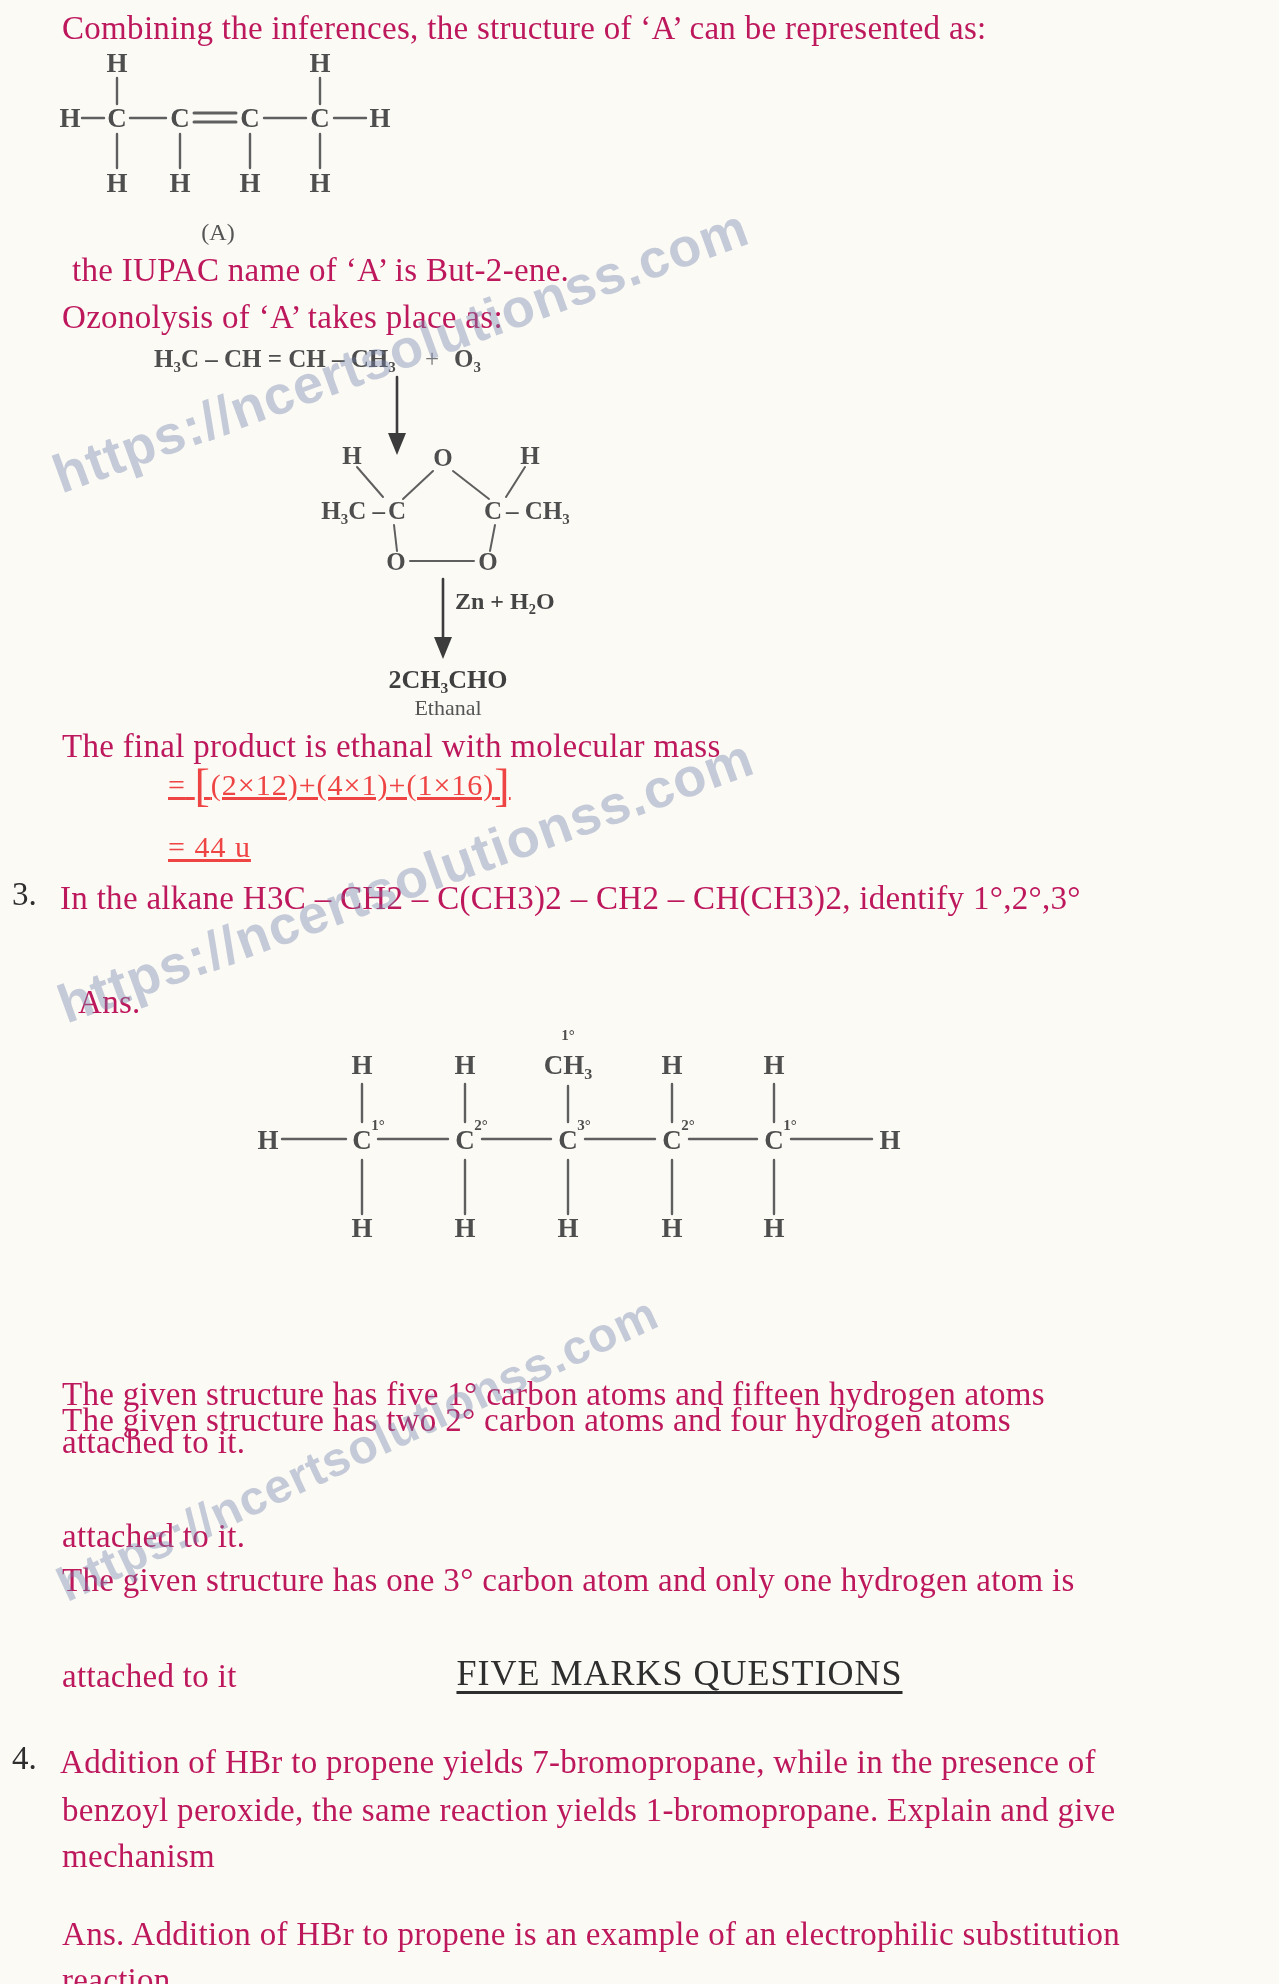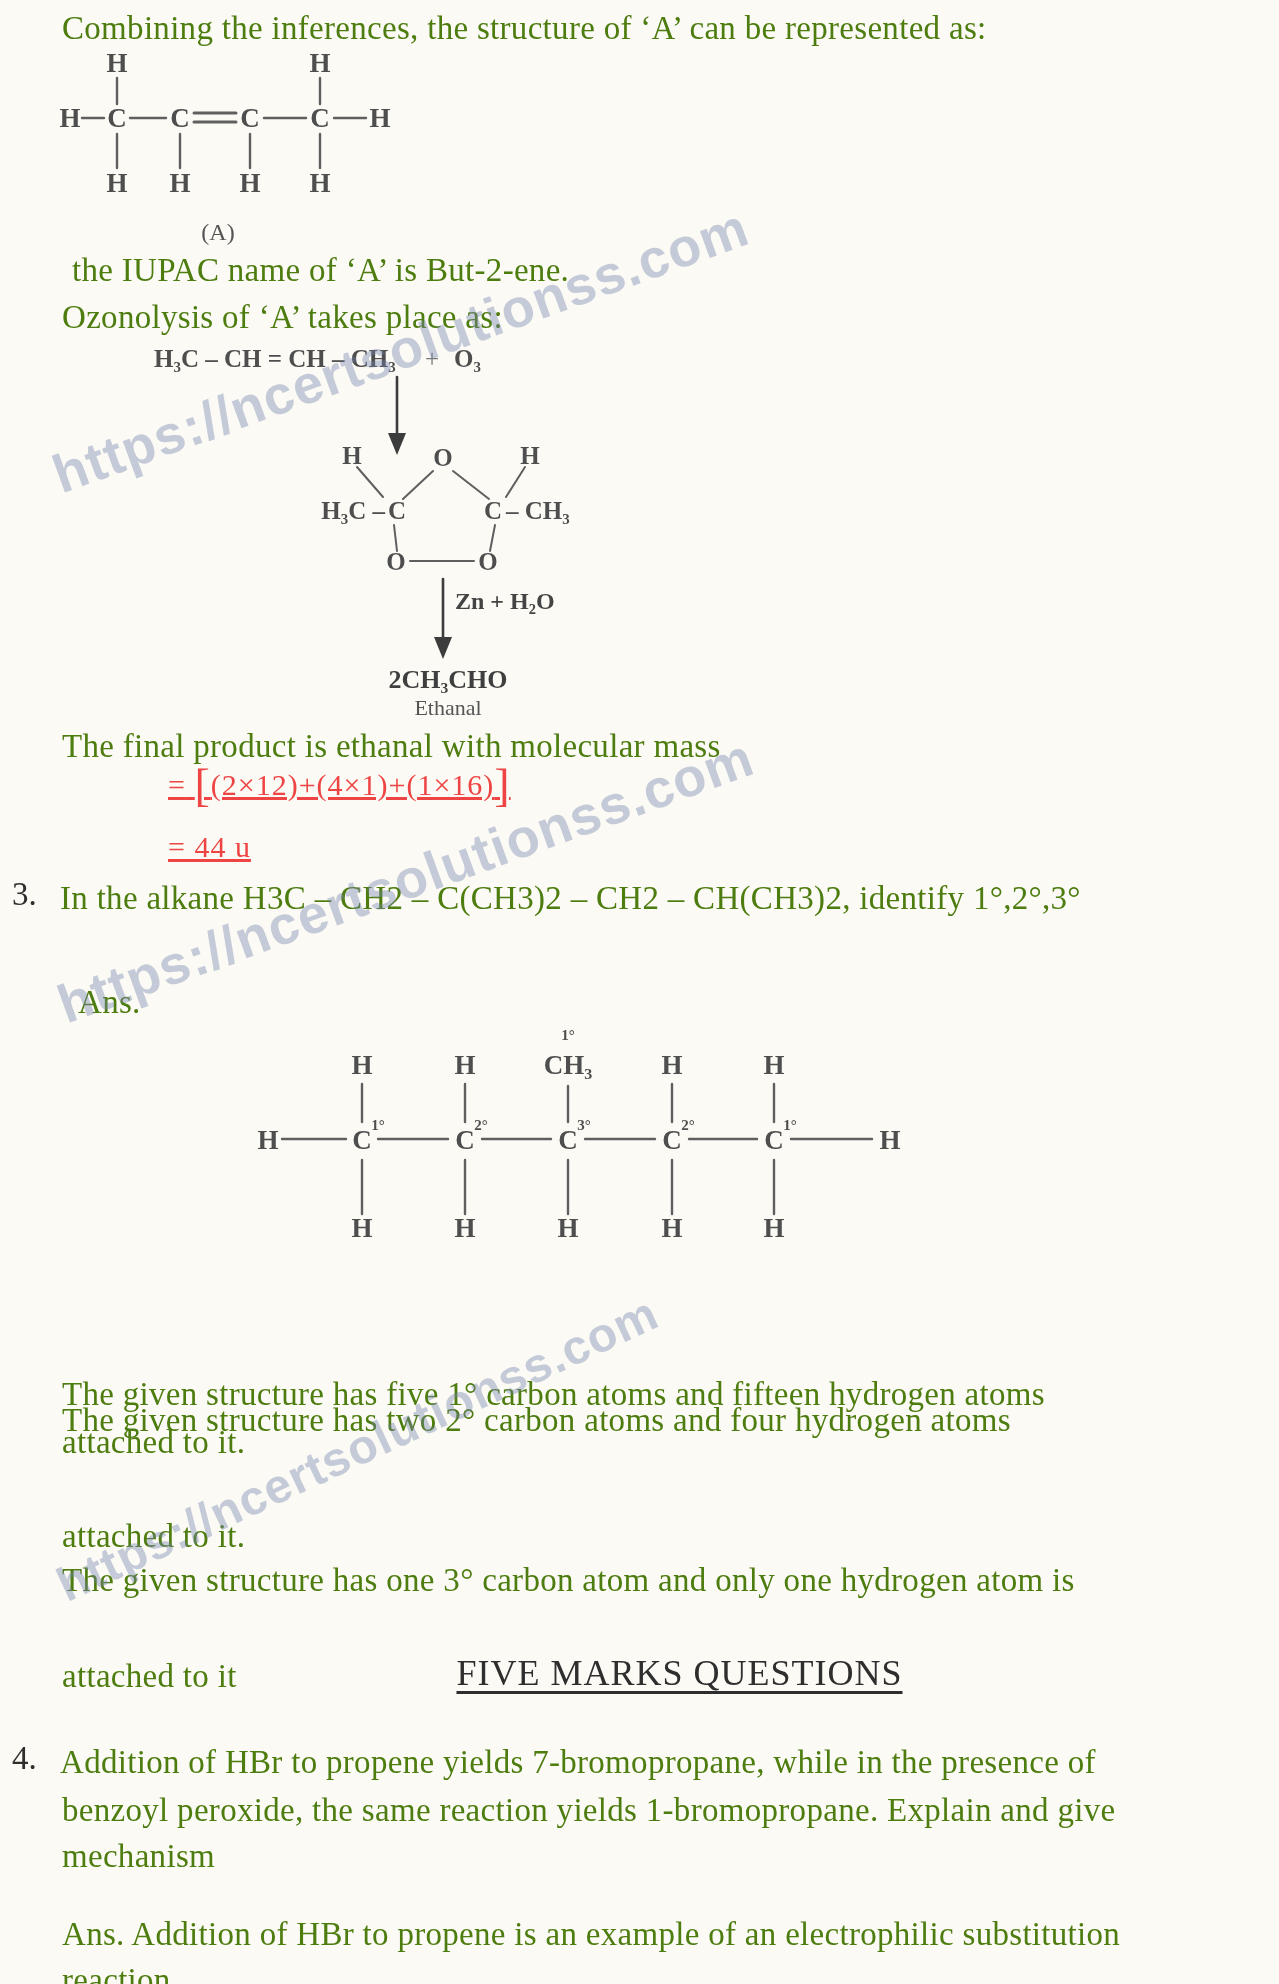--- a/index.html
+++ b/index.html
@@ -5,21 +5,21 @@
   html,body{margin:0;padding:0;}
   body{
     width:1279px;height:1984px;position:relative;overflow:hidden;
     background:#fbfaf5;
     font-family:"Liberation Serif","DejaVu Serif",serif;
     color:#2d2d2d;
   }
   .page{position:absolute;inset:0;}
   .tline{
     position:absolute;white-space:nowrap;
-    font-size:33px;line-height:44px;color:#4d7c0f;
+    font-size:33px;line-height:44px;color:#be185d;
     letter-spacing:.3px;
   }
   .chem-svg{position:absolute;}
   .chem-svg text{
     font-family:"Liberation Serif","DejaVu Serif",serif;
     font-weight:bold;fill:#4e4e4e;
   }
   .chem-svg line{stroke:#5f5f5f;stroke-width:2.4;stroke-linecap:round;}
   .chem-svg .thin{stroke-width:2;}
   .chem-svg .arrow{stroke:#3c3c3c;stroke-width:2.6;}

